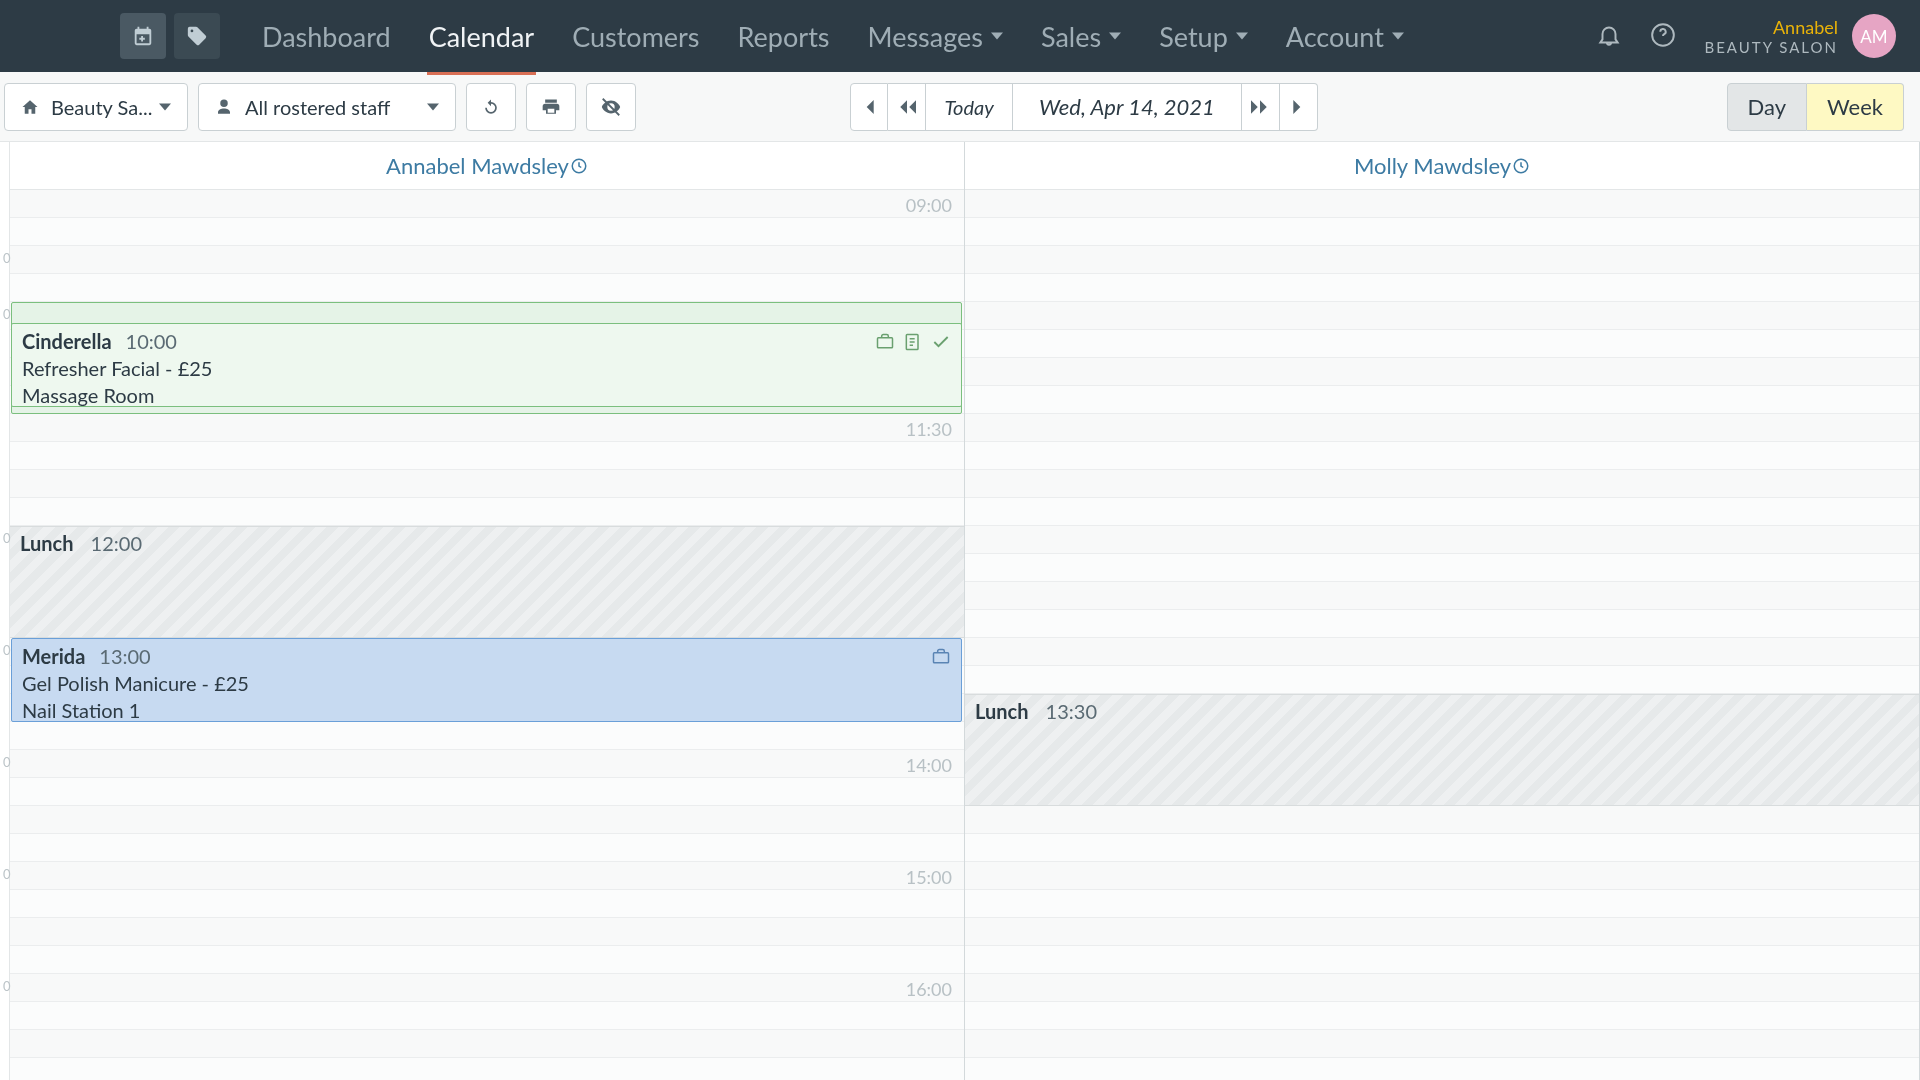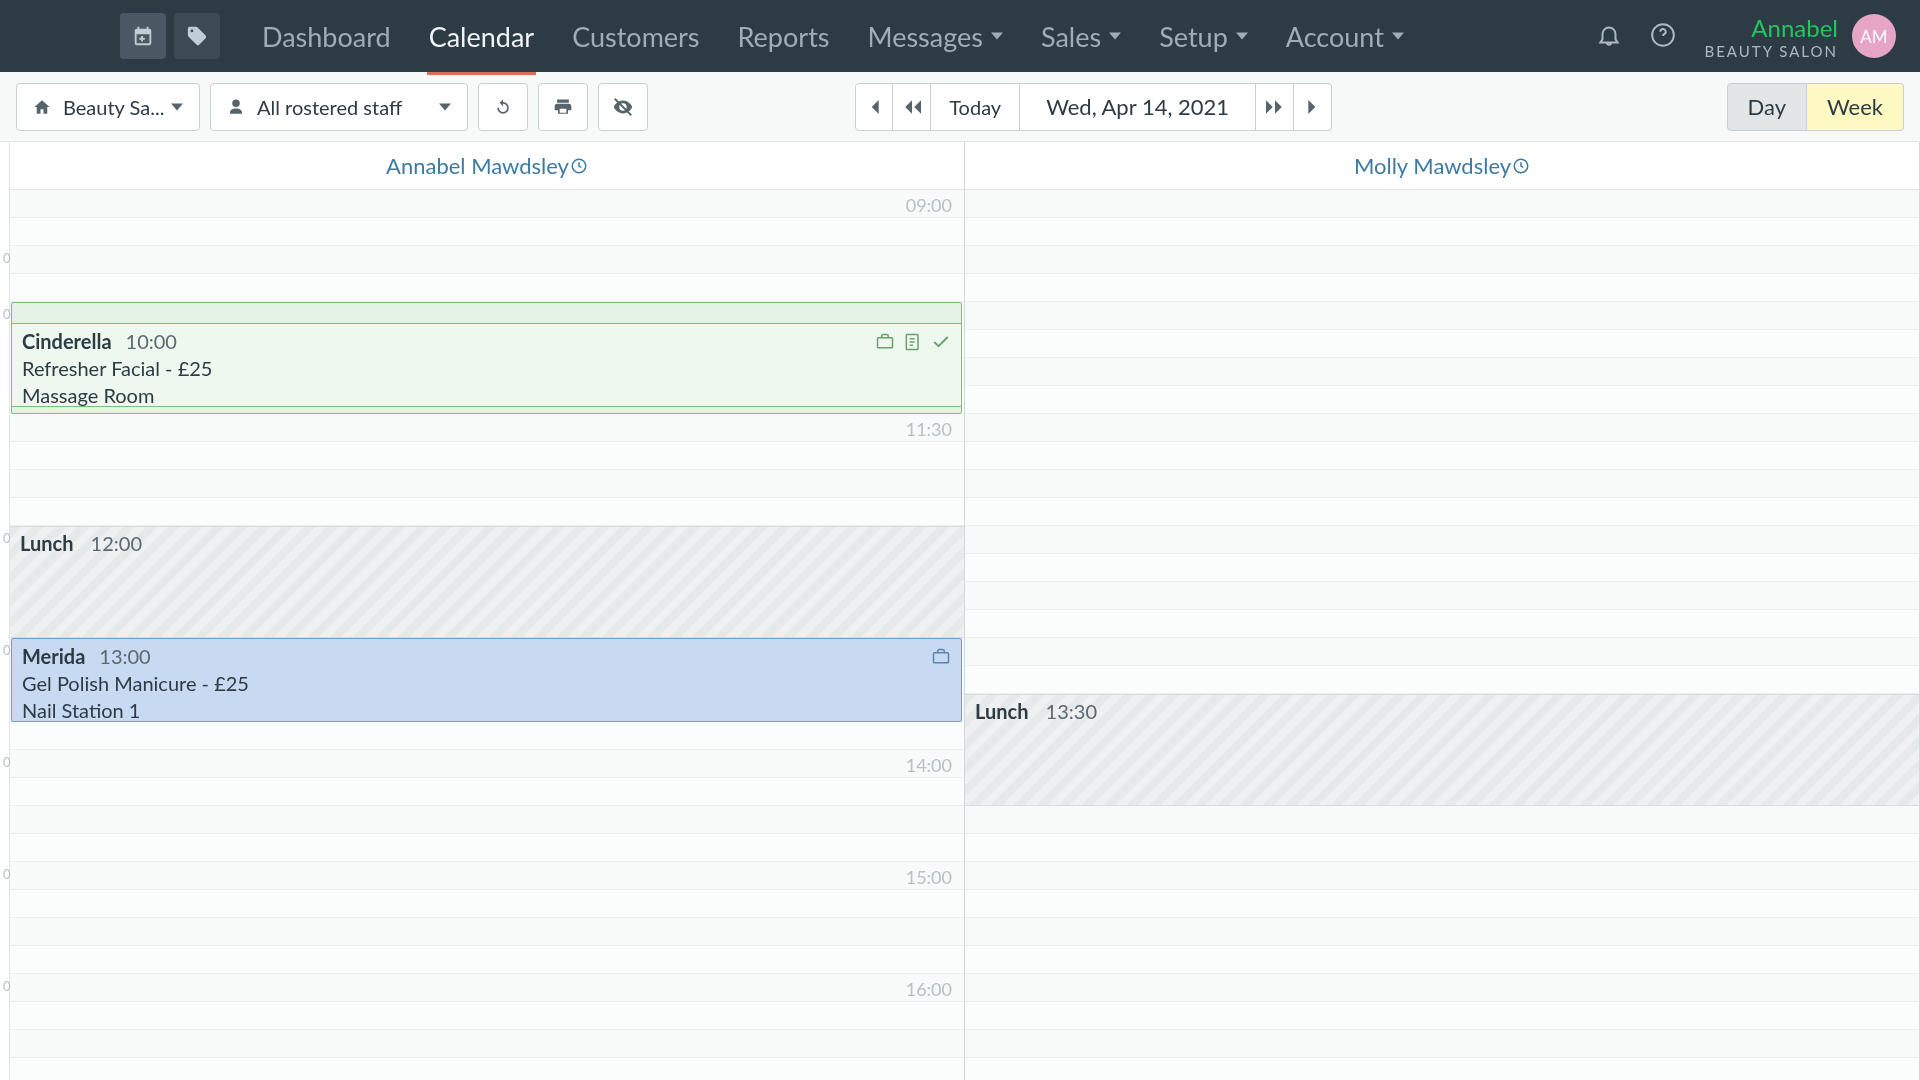--- a/index.html
+++ b/index.html
@@ -49,37 +49,37 @@
   background: #d96f55;
 }
 .nav-link .caret { fill: #9fadb5; }
 
 .nav-spacer { flex: 1; }
 
 .nav-right { display: flex; align-items: center; gap: 28px; }
 .bell, .help { cursor: pointer; }
 .user-block { display: flex; align-items: center; gap: 14px; cursor: pointer; }
 .user-text { text-align: right; }
-.user-name { color: #22c55e; font-size: 24px; }
+.user-name { color: #eab308; font-size: 18px; }
 .user-sub { color: #aeb9bf; font-size: 15px; letter-spacing: 2px; }
 .avatar {
   width: 44px; height: 44px; border-radius: 50%;
   background: #e6a5c4;
   display: flex; align-items: center; justify-content: center;
   color: #fff; font-size: 17px;
 }
 
 
 .toolbar {
   height: 70px;
   background: #f7f8f8;
   border-bottom: 1px solid #e3e6e7;
   display: flex;
   align-items: center;
-  padding: 0 16px 0 16px;
+  padding: 0 16px 0 4px;
 }
 .sel {
   height: 48px;
   background: #fff;
   border: 1px solid #c9d0d3;
   border-radius: 4px;
   display: flex; align-items: center;
   padding: 0 16px;
   font-size: 20px;
   color: #2d3b45;
@@ -106,20 +106,21 @@
 }
 .date-nav > div {
   height: 48px;
   background: #fff;
   border: 1px solid #c9d0d3;
   display: flex; align-items: center; justify-content: center;
   padding: 0 18px;
   font-size: 22px;
   color: #2d3b45;
   cursor: pointer;
+  font-style: italic;
 }
 .date-nav > div:not(:first-child) { border-left: none; }
 .date-nav > div:first-child { border-radius: 4px 0 0 4px; }
 .date-nav > div:last-child { border-radius: 0 4px 4px 0; }
 .date-nav .arrow { width: 38px; padding: 0; }
 .date-nav .today {
   font-size: 20px;
 }
 .date-nav .date-display { padding: 0 26px; }
 

